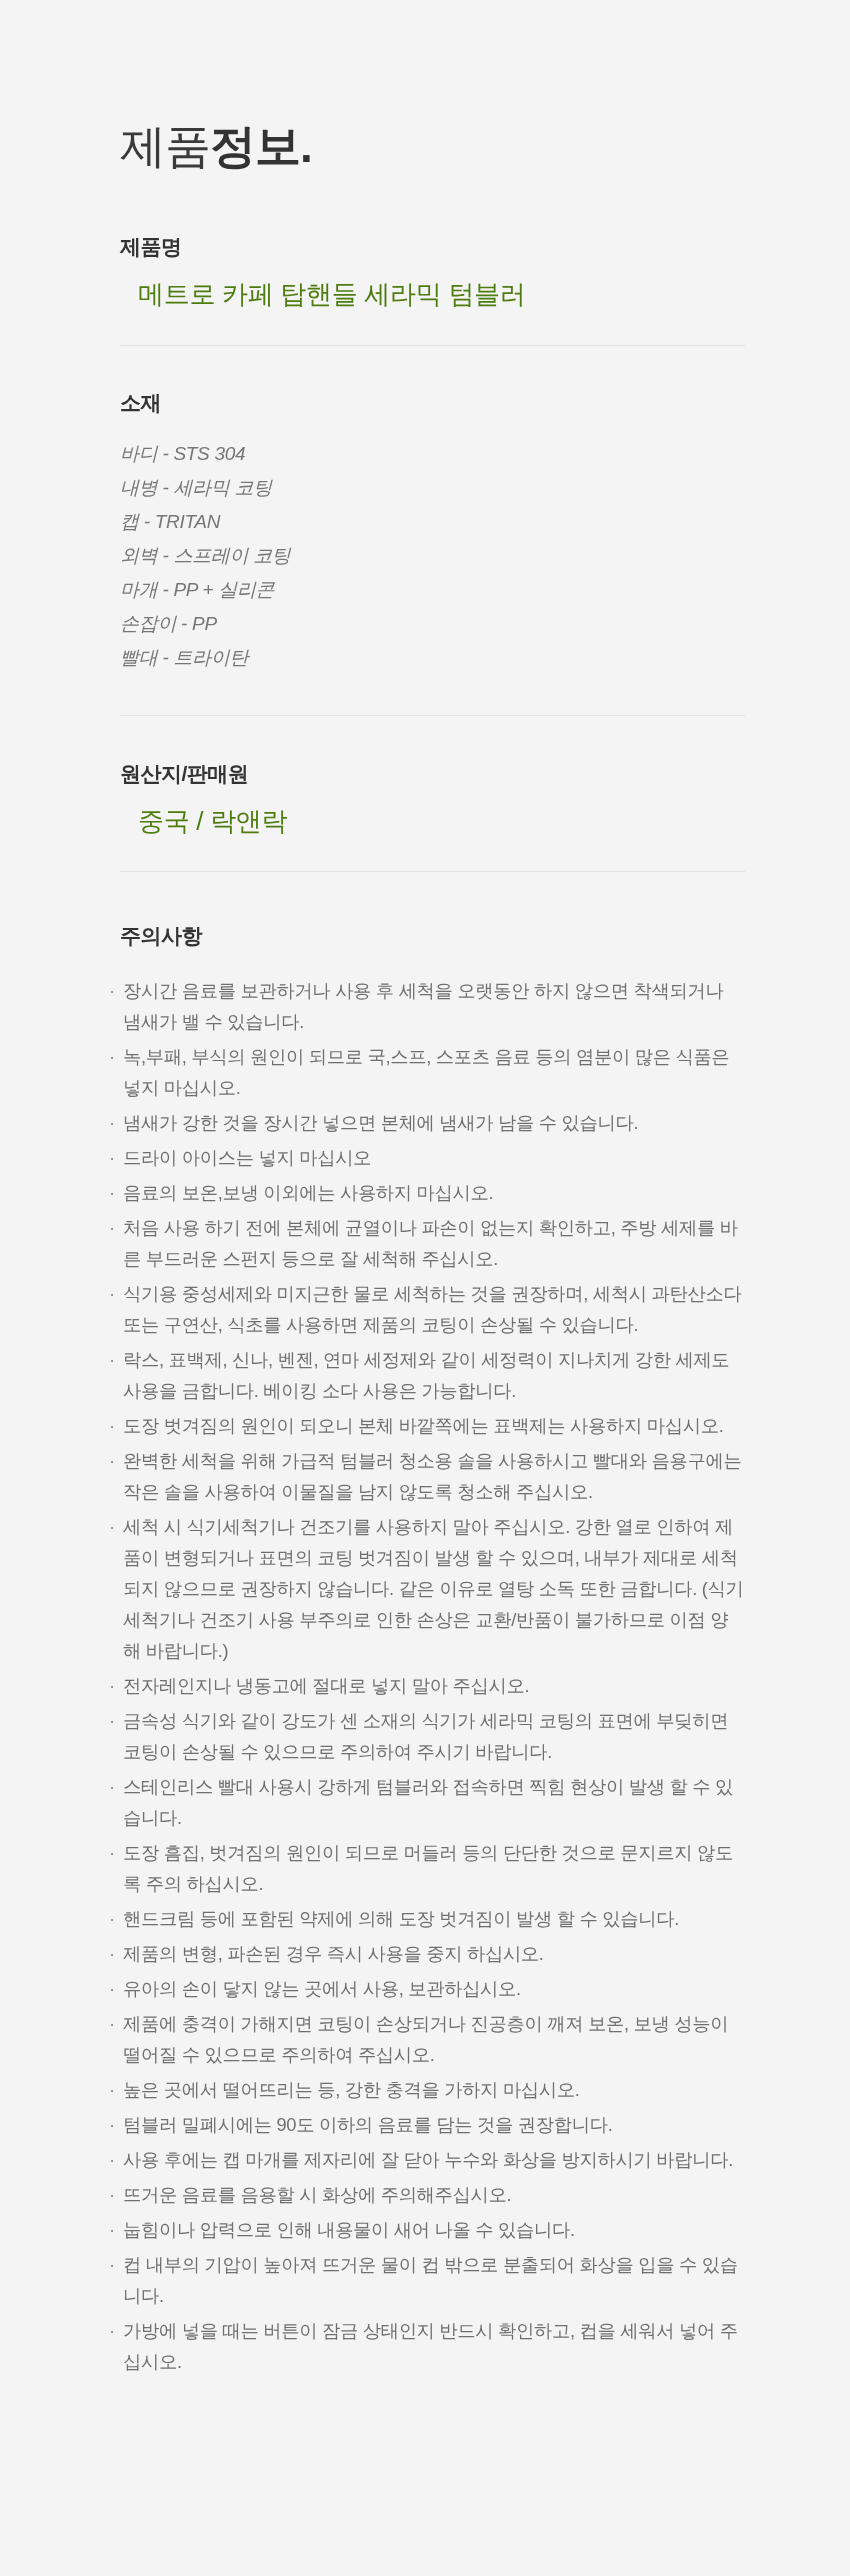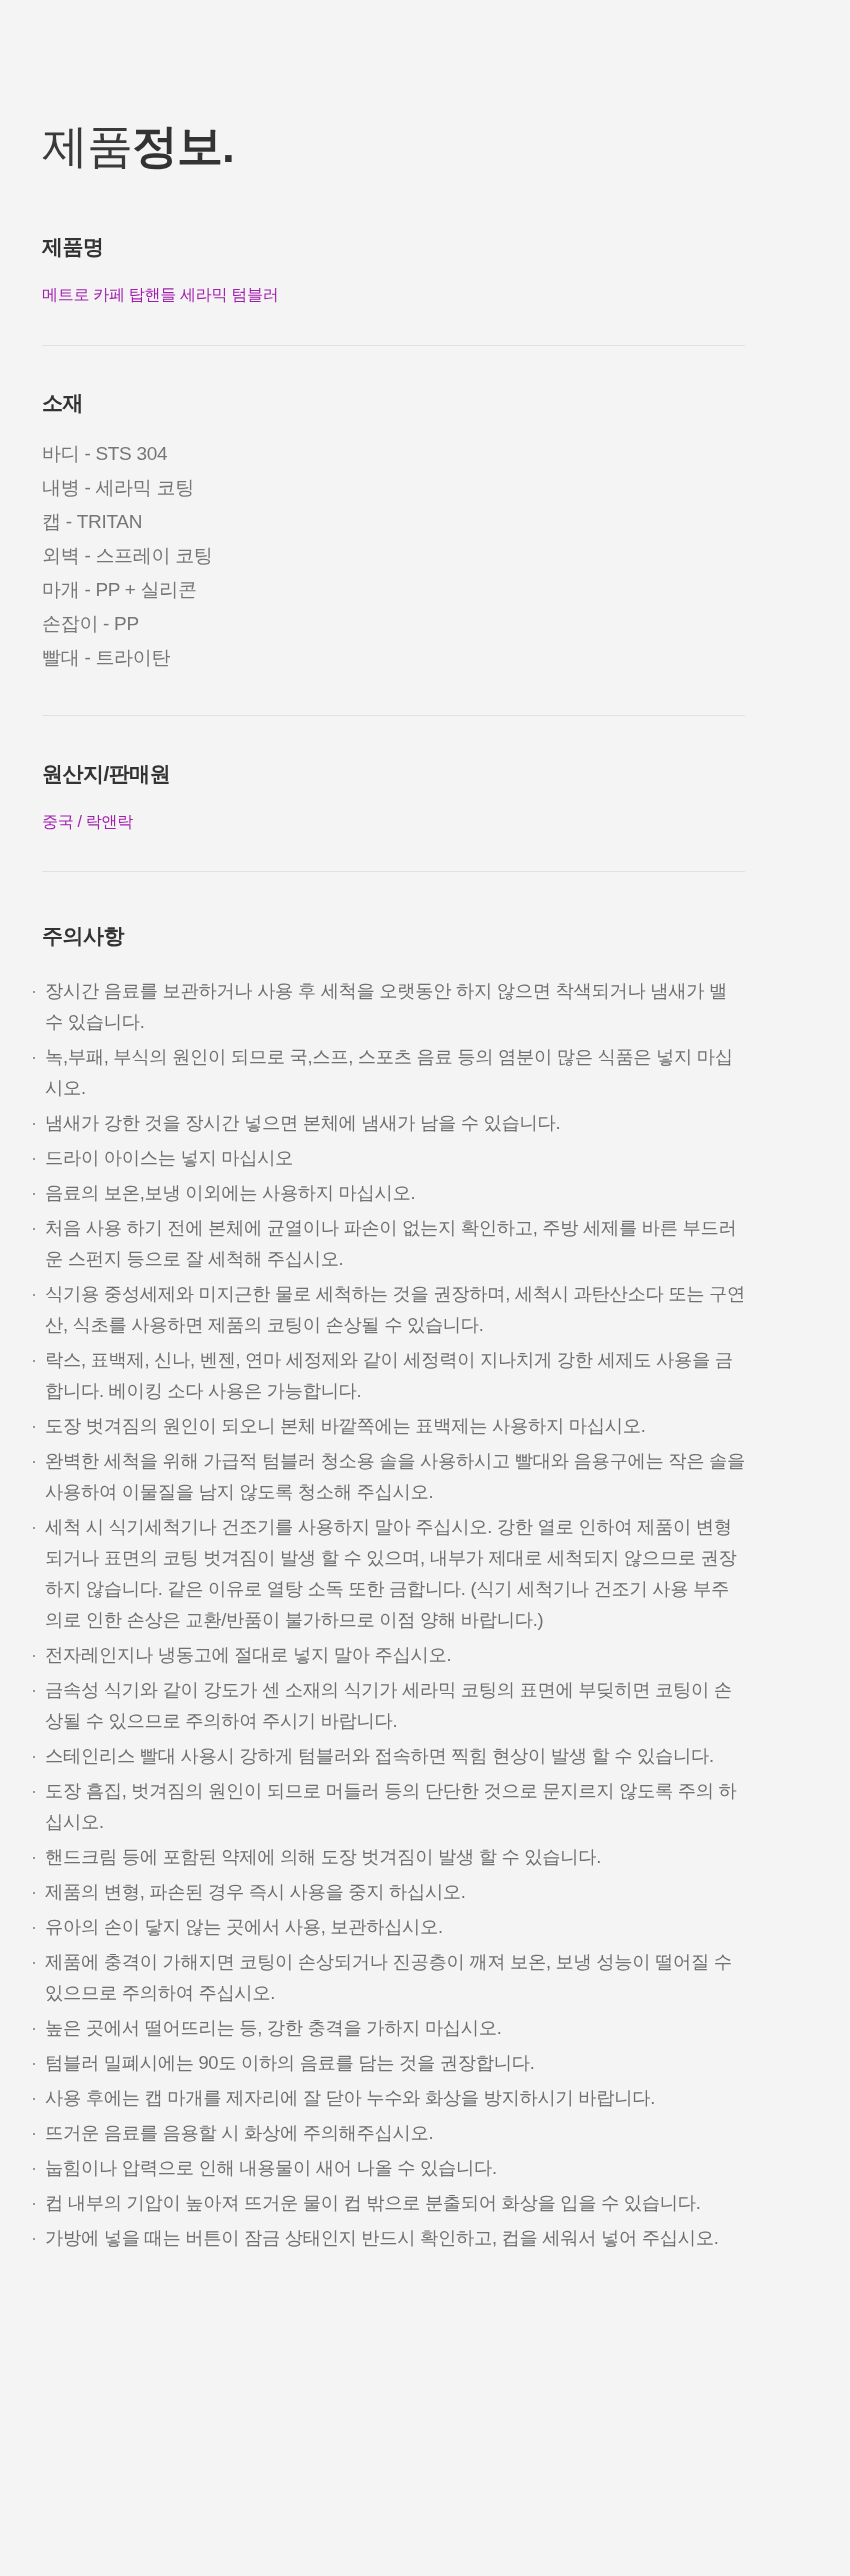--- a/index.html
+++ b/index.html
@@ -10,21 +10,21 @@
     width: 850px;
     height: 2576px;
     background: #f4f4f4;
     font-family: "Liberation Sans", sans-serif;
     -webkit-font-smoothing: antialiased;
     overflow: hidden;
   }
   .page {
     box-sizing: border-box;
     width: 836px;
-    padding: 121px 91px 0 42px;
+    padding: 121px 91px 0 120px;
     color: #767676;
   }
   
   .page-title {
     margin: 0 0 63px 0;
     font-size: 46px;
     line-height: 51px;
     letter-spacing: -1px;
     color: #3a3a3a;
     font-weight: 400;
@@ -36,42 +36,43 @@
   
   .section-heading {
     margin: 0 0 23px 0;
     font-size: 21px;
     line-height: 23px;
     font-weight: 700;
     color: #333333;
     letter-spacing: -0.5px;
   }
   .body-text {
-    margin: 0;
-    font-size: 16px;
+    margin: 18px;
+    font-size: 26px;
     line-height: 27px;
-    color: #a21caf;
+    color: #4d7c0f;
     letter-spacing: -0.3px;
   }
   .divider {
     border: none;
     border-top: 1px solid #e1e1e1;
     margin: 0;
   }
   
   .sec-product-name { margin-top: 0; }
   .divider-1 { margin-top: 37px; margin-bottom: 45px; }
   .materials-list {
     list-style: none;
     margin: 0;
     padding: 0;
     font-size: 19px;
     line-height: 34px;
     color: #767676;
     letter-spacing: -0.3px;
+    font-style: italic;
   }
   .materials-list li { margin: 0; }
   .divider-2 { margin-top: 40px; margin-bottom: 46px; }
   .sec-origin .body-text { margin-top: 1px; }
   .divider-3 { margin-top: 36px; margin-bottom: 52px; }
   .sec-cautions .section-heading { margin-bottom: 28px; }
   .cautions-list {
     list-style: none;
     margin: 0 0 0 -11px;
     padding: 0;

